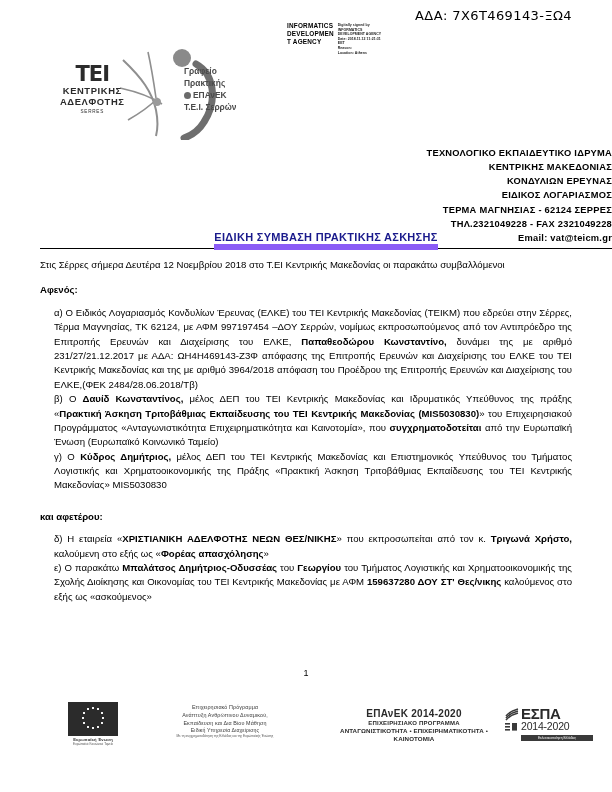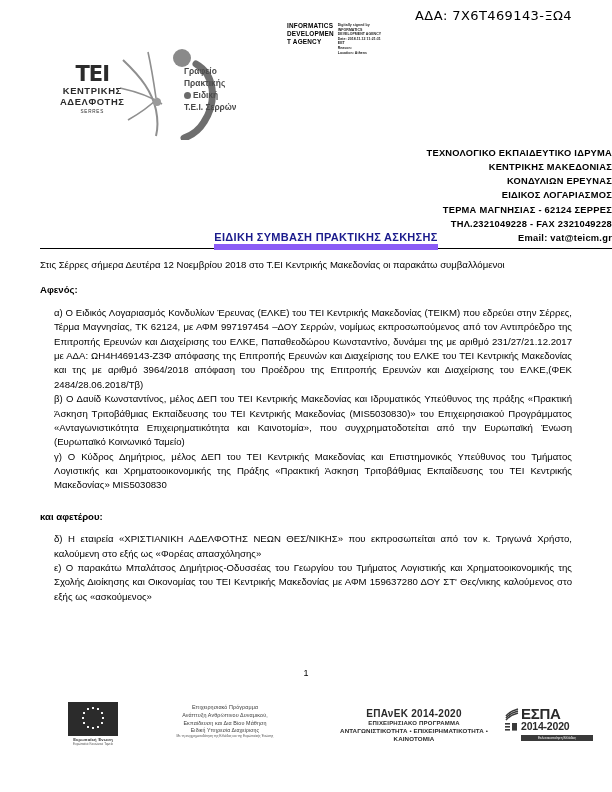--- a/index.html
+++ b/index.html
@@ -183,21 +183,21 @@
     font-weight: bold;
     margin-bottom: 8px;
   }
   .clause {
     text-align: justify;
     margin-left: 14px;
     margin-bottom: 0px;
   }
   .clause + .clause { margin-top: 0px; }
   .spacer-lg { height: 17px; }
-  b { font-weight: normal; }
+  b { font-weight: bold; }
 
   
   .page-num {
     position: absolute;
     top: 668px;
     left: 0;
     width: 612px;
     text-align: center;
     font-size: 9px;
   }
@@ -280,21 +280,21 @@
   }
   .espa {
     position: absolute;
     left: 505px;
     top: 6px;
     width: 90px;
     color: #2a2a2a;
   }
   .espa-row { display: flex; align-items: center; gap: 2px; }
   .espa-l1 { font-size: 15px; font-weight: bold; letter-spacing: -0.3px; line-height: 1; }
-  .espa-l2 { font-size: 10.5px; font-weight: bold; letter-spacing: -0.2px; line-height: 1.1; }
+  .espa-l2 { font-size: 10.5px; font-weight: normal; letter-spacing: -0.2px; line-height: 1.1; }
   .espa-bar {
     margin-top: 2px;
     background: #3a3a3a;
     color: #ffffff;
     font-size: 3.3px;
     text-align: center;
     padding: 1px 0;
     width: 72px;
     margin-left: 16px;
   }
@@ -336,21 +336,21 @@
       <div class="tei-mark">ΤΕΙ</div>
       <div class="tei-l1">ΚΕΝΤΡΙΚΗΣ</div>
       <div class="tei-l2">ΑΔΕΛΦΟΤΗΣ</div>
       <div class="tei-l3">SERRES</div>
     </div>
 
     <div class="praktiki">
       <div>Γραφείο</div>
       <div>Πρακτικής</div>
       <div>
-        <span class="dot"></span><span>Ειδική</span>
+        <span class="dot"></span><span>ΕΠΑνΕΚ</span>
       </div>
       <div>Τ.Ε.Ι. Σερρών</div>
     </div>
   </div>
 
   <div class="inst-header">
     <div>ΤΕΧΝΟΛΟΓΙΚΟ ΕΚΠΑΙΔΕΥΤΙΚΟ ΙΔΡΥΜΑ</div>
     <div>ΚΕΝΤΡΙΚΗΣ ΜΑΚΕΔΟΝΙΑΣ</div>
     <div>ΚΟΝΔΥΛΙΩΝ ΕΡΕΥΝΑΣ</div>
     <div>ΕΙΔΙΚΟΣ ΛΟΓΑΡΙΑΣΜΟΣ</div>

